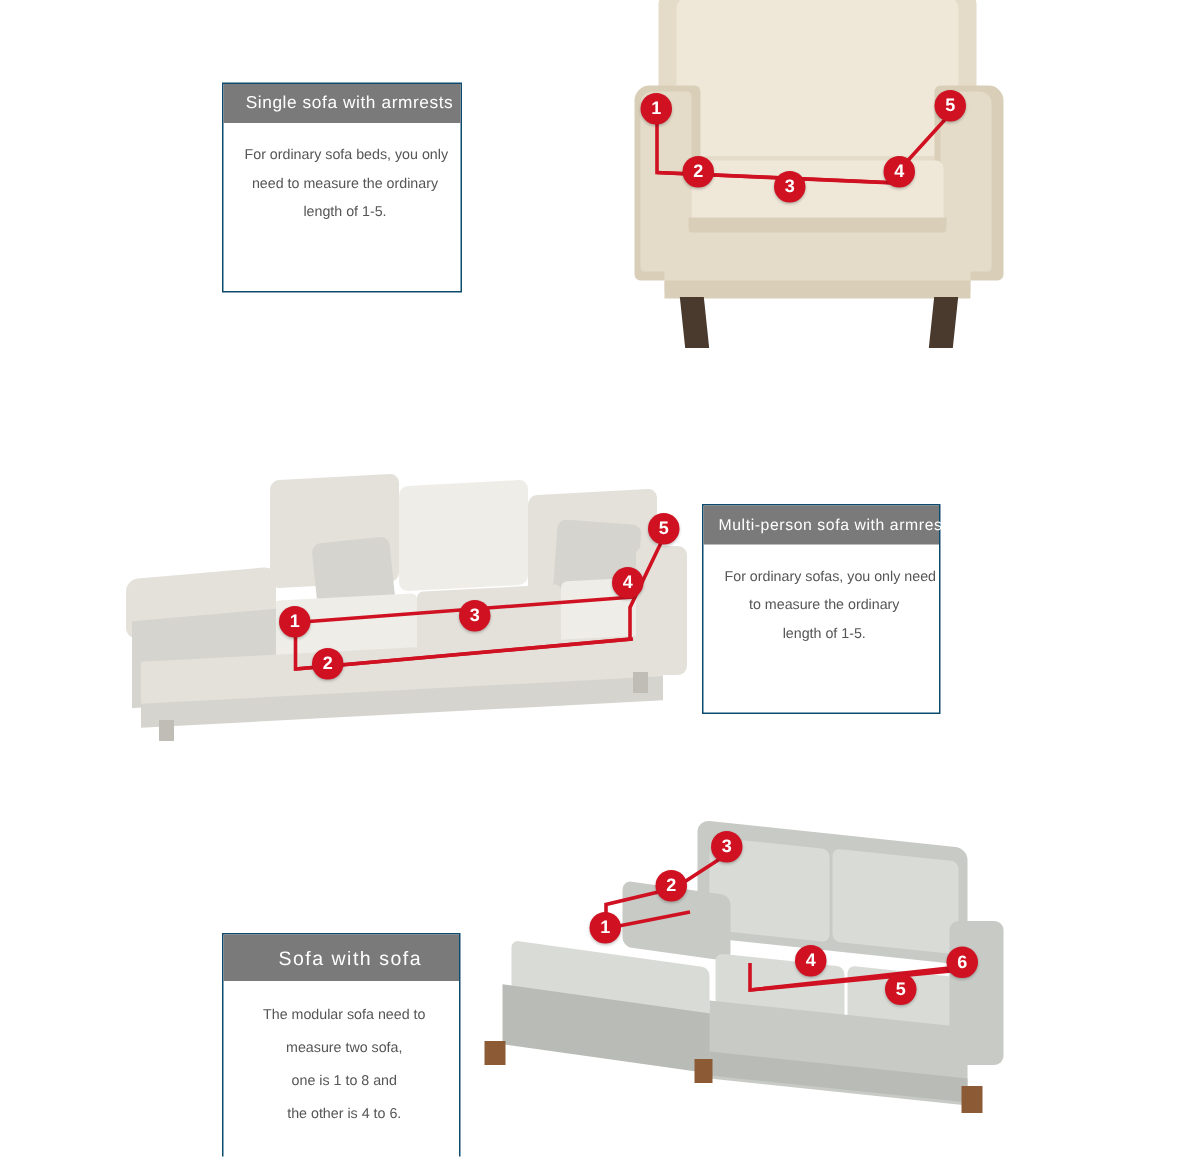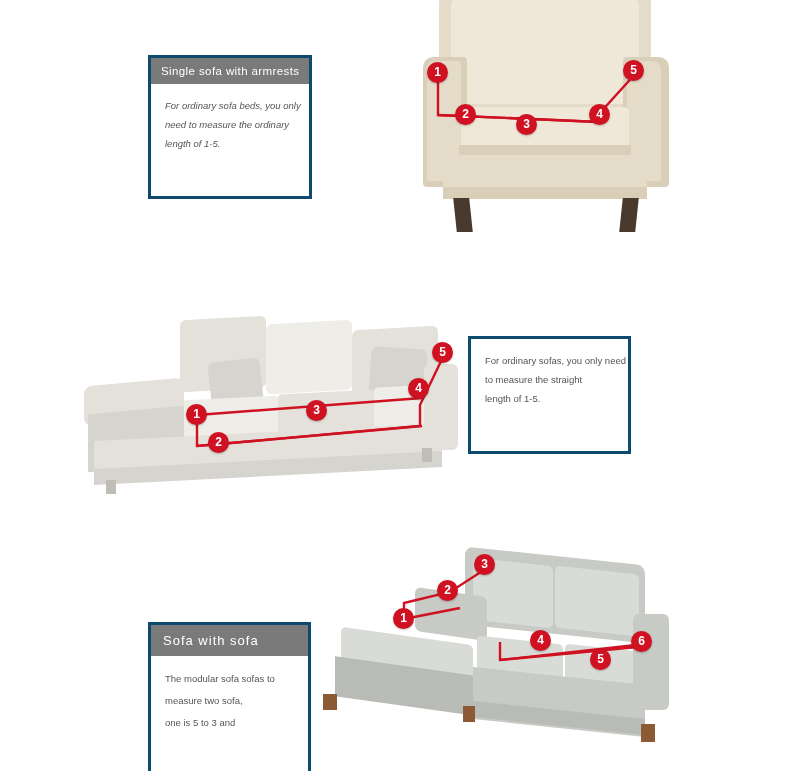--- a/index.html
+++ b/index.html
@@ -21,41 +21,42 @@
   }
   #section-1 { top: 0; height: 300px; }
   #section-2 { top: 300px; height: 230px; }
   #section-3 { top: 530px; height: 241px; }
 
   
   .card {
     position: absolute;
     width: 150px;
     background: #ffffff;
-    border: 3px solid #0c4a6e;
+    border: 1px solid #0c4a6e;
+    text-align: center;
   }
   .card-header {
     background: #7a7a7a;
     color: #ffffff;
     font-size: 11.5px;
     letter-spacing: 0.4px;
     padding: 7px 0 7px 10px;
     white-space: nowrap;
   }
   .card-header.wide { font-size: 10.5px; }
   .card-body {
     padding: 12px 10px 12px 14px;
     font-size: 9.5px;
     color: #555555;
     line-height: 2.0;
   }
   .card-body div { white-space: nowrap; }
 
   #card-1 { left: 148px; top: 55px; width: 158px; }
-  #card-1 .card-body { height: 88px; font-style: italic; }
+  #card-1 .card-body { height: 88px; }
   #card-2 { left: 468px; top: 336px; width: 157px; }
   #card-2 .card-body { height: 88px; }
   #card-3 { left: 148px; top: 585px; width: 157px; }
   #card-3 .card-body { height: 112px; line-height: 2.3; }
   #card-3 .card-header { font-size: 13px; letter-spacing: 1px; padding: 8px 0 8px 12px;}
 
   
   .sofa { position: absolute; }
 
   
@@ -133,23 +134,24 @@
   <div class="badge" style="left:427px; top:62px;">1</div>
   <div class="badge" style="left:455px; top:104px;">2</div>
   <div class="badge" style="left:516px; top:114px;">3</div>
   <div class="badge" style="left:589px; top:104px;">4</div>
   <div class="badge" style="left:623px; top:60px;">5</div>
 </div>
 
 <div class="section" id="section-2">
 
   <div class="card" id="card-2" style="top:36px;">
+    <div class="card-header wide">Multi-person sofa with armrests</div>
     <div class="card-body">
       <div>For ordinary sofas, you only need</div>
-      <div>to measure the straight</div>
+      <div>to measure the ordinary</div>
       <div>length of 1-5.</div>
     </div>
   </div>
 
   <div class="sofa" id="three-seater" style="left:70px; top:14px; width:390px; height:200px;">
 
     <div class="white-m" style="position:absolute;left:110px;top:4px;width:86px;height:72px;border-radius:6px;transform:skewY(-3deg);"></div>
     <div class="white-l" style="position:absolute;left:196px;top:8px;width:86px;height:70px;border-radius:6px;transform:skewY(-3deg);"></div>
     <div class="white-m" style="position:absolute;left:282px;top:14px;width:86px;height:68px;border-radius:6px;transform:skewY(-3deg);"></div>
 
@@ -183,23 +185,24 @@
   <div class="badge" style="left:306px; top:100px;">3</div>
   <div class="badge" style="left:408px; top:78px;">4</div>
   <div class="badge" style="left:432px; top:42px;">5</div>
 </div>
 
 <div class="section" id="section-3">
 
   <div class="card" id="card-3" style="top:55px;margin-top:37px;">
     <div class="card-header">Sofa with sofa</div>
     <div class="card-body">
-      <div>The modular sofa sofas to</div>
+      <div>The modular sofa need to</div>
       <div>measure two sofa,</div>
-      <div>one is 5 to 3 and</div>
+      <div>one is 1 to 8 and</div>
+      <div>the other is 4 to 6.</div>
     </div>
   </div>
 
   <div class="sofa" id="sectional" style="left:315px; top:18px; width:370px; height:210px;">
 
     <div class="grey-m" style="position:absolute;left:150px;top:8px;width:180px;height:78px;border-radius:8px;transform:skewY(6deg);"></div>
     <div class="grey-l" style="position:absolute;left:158px;top:14px;width:80px;height:62px;border-radius:5px;transform:skewY(6deg);"></div>
     <div class="grey-l" style="position:absolute;left:240px;top:22px;width:84px;height:62px;border-radius:5px;transform:skewY(6deg);"></div>
 
     <div class="grey-m" style="position:absolute;left:100px;top:44px;width:72px;height:44px;border-radius:6px;transform:skewY(8deg);"></div>

